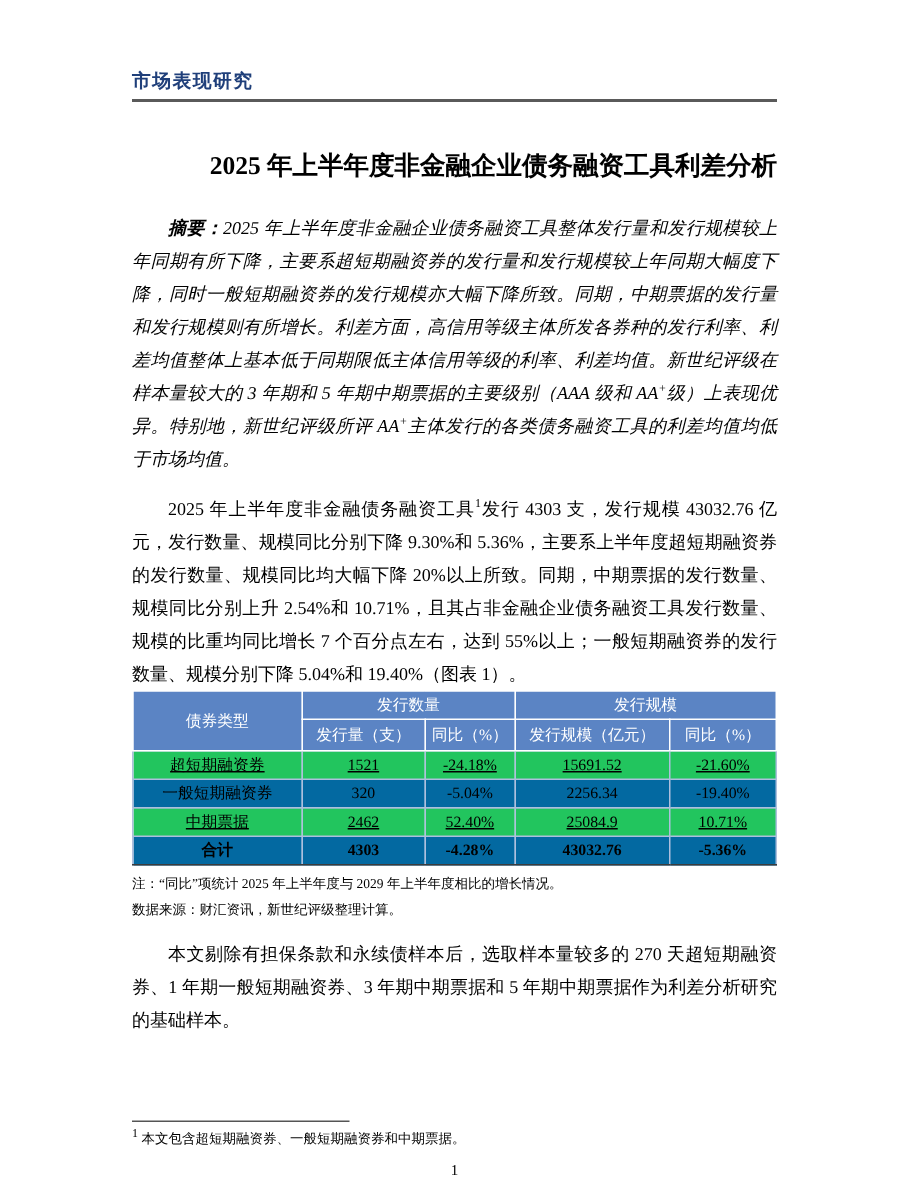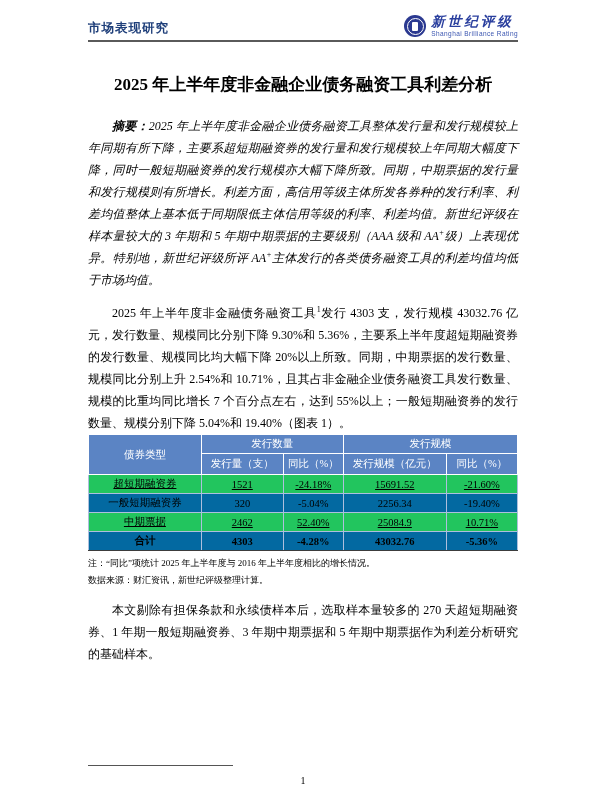--- a/index.html
+++ b/index.html
@@ -5,21 +5,21 @@
   * { box-sizing: border-box; }
   html, body { margin: 0; padding: 0; }
   body {
     width: 600px; height: 800px;
     background: #ffffff;
     color: #000;
     font-family: "Liberation Serif", "DejaVu Serif", serif;
     position: relative;
     overflow: hidden;
   }
-  .page { position: absolute; inset: 0; padding: 12px 82px 0 88px; }
+  .page { position: absolute; inset: 0; padding: 12px 82px 0 88px; margin-top: 26px; }
 
   
   .doc-header {
     display: flex; justify-content: space-between; align-items: flex-end;
     border-bottom: 2.5px solid #5a5a5a;
     padding-bottom: 3px; height: 30px;
   }
   .category {
     font-family: "Liberation Sans", sans-serif;
     font-size: 12.5px; font-weight: bold; color: #1f3f7a;
@@ -42,21 +42,21 @@
   .logo-cn {
     font-size: 13.5px; font-weight: bold; font-style: italic;
     letter-spacing: 3px; color: #2a3f9e;
   }
   .logo-en {
     font-family: "Liberation Sans", sans-serif;
     font-size: 6.5px; color: #3a55b0; margin-top: 2px; letter-spacing: 0.4px;
   }
 
   
-  .title { font-size: 17px; font-weight: bold; text-align: center; margin: 32px 0 0; line-height: 1.3; }
+  .title { font-size: 17px; font-weight: bold; text-align: right; margin: 32px 0 0; line-height: 1.3; }
   .byline { font-size: 11px; text-align: center; margin-top: 17px; }
 
   
   .abstract {
     font-size: 12px; font-style: italic; line-height: 22px;
     text-align: justify; margin: 19px 0 0; text-indent: 2em;
   }
   .abs-label { font-weight: bold; }
   sup { font-size: 8px; line-height: 0; }
 
@@ -102,27 +102,20 @@
   .footnote { font-size: 9px; line-height: 13px; }
   .page-number { text-align: center; font-size: 10px; margin-top: 9px; }
 </style>
 </head>
 <body>
 
 <div class="page">
 
   <header class="doc-header">
     <span class="category">市场表现研究</span>
-    <div class="logo">
-      <div class="logo-emblem"></div>
-      <div class="logo-text">
-        <span class="logo-cn">新世纪评级</span>
-        <span class="logo-en">Shanghai Brilliance Rating</span>
-      </div>
-    </div>
   </header>
 
   <h1 class="title">2025 年上半年度非金融企业债务融资工具利差分析</h1>
 
   <p class="abstract"><b class="abs-label">摘要：</b><span>2025 年上半年度非金融企业债务融资工具整体发行量和发行规模较上年同期有所下降，主要系超短期融资券的发行量和发行规模较上年同期大幅度下降，同时一般短期融资券的发行规模亦大幅下降所致。同期，中期票据的发行量和发行规模则有所增长。利差方面，高信用等级主体所发各券种的发行利率、利差均值整体上基本低于同期限低主体信用等级的利率、利差均值。新世纪评级在样本量较大的 3 年期和 5 年期中期票据的主要级别（AAA 级和 AA</span><sup>+</sup><span>级）上表现优异。特别地，新世纪评级所评 AA</span><sup>+</sup><span>主体发行的各类债务融资工具的利差均值均低于市场均值。</span></p>
 
 
   <p class="body-para"><span>2025 年上半年度非金融债务融资工具</span><sup>1</sup><span>发行 4303 支，发行规模 43032.76 亿元，发行数量、规模同比分别下降 9.30%和 5.36%，主要系上半年度超短期融资券的发行数量、规模同比均大幅下降 20%以上所致。同期，中期票据的发行数量、规模同比分别上升 2.54%和 10.71%，且其占非金融企业债务融资工具发行数量、规模的比重均同比增长 7 个百分点左右，达到 55%以上；一般短期融资券的发行数量、规模分别下降 5.04%和 19.40%（图表 1）。</span></p>
 
 
@@ -172,23 +165,24 @@
       <tr class="total">
         <td>合计</td>
         <td>4303</td>
         <td>-4.28%</td>
         <td>43032.76</td>
         <td>-5.36%</td>
       </tr>
     </tbody>
   </table>
 
-  <div class="table-note">注：“同比”项统计 2025 年上半年度与 2016 年上半年度相比的增长情况。</div>
+  <div class="table-note">注：“同比”项统计 2025 年上半年度与 2029 年上半年度相比的增长情况。</div>
   <div class="table-note">数据来源：财汇资讯，新世纪评级整理计算。</div>
 
   <p class="body-para">本文剔除有担保条款和永续债样本后，选取样本量较多的 270 天超短期融资券、1 年期一般短期融资券、3 年期中期票据和 5 年期中期票据作为利差分析研究的基础样本。</p>
 
   <footer class="doc-footer">
     <div class="fn-rule"></div>
+    <div class="footnote"><sup>1</sup> <span>本文包含超短期融资券、一般短期融资券和中期票据。</span></div>
     <div class="page-number">1</div>
   </footer>
 
 </div>
 
 </body></html>

